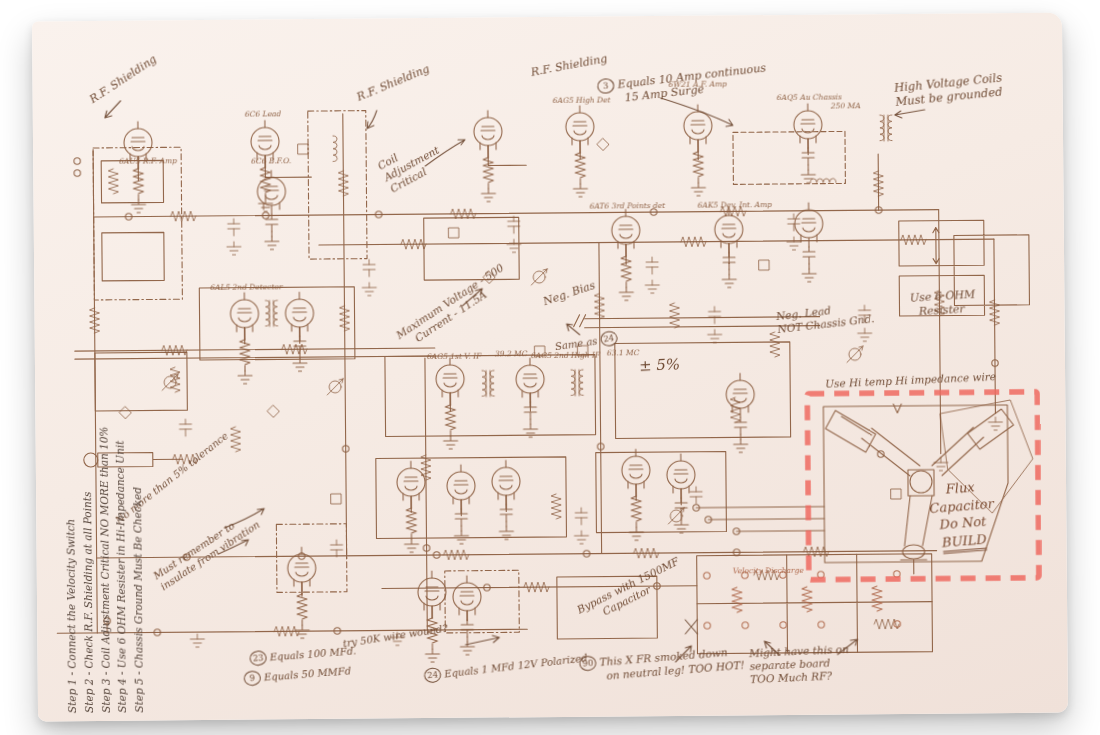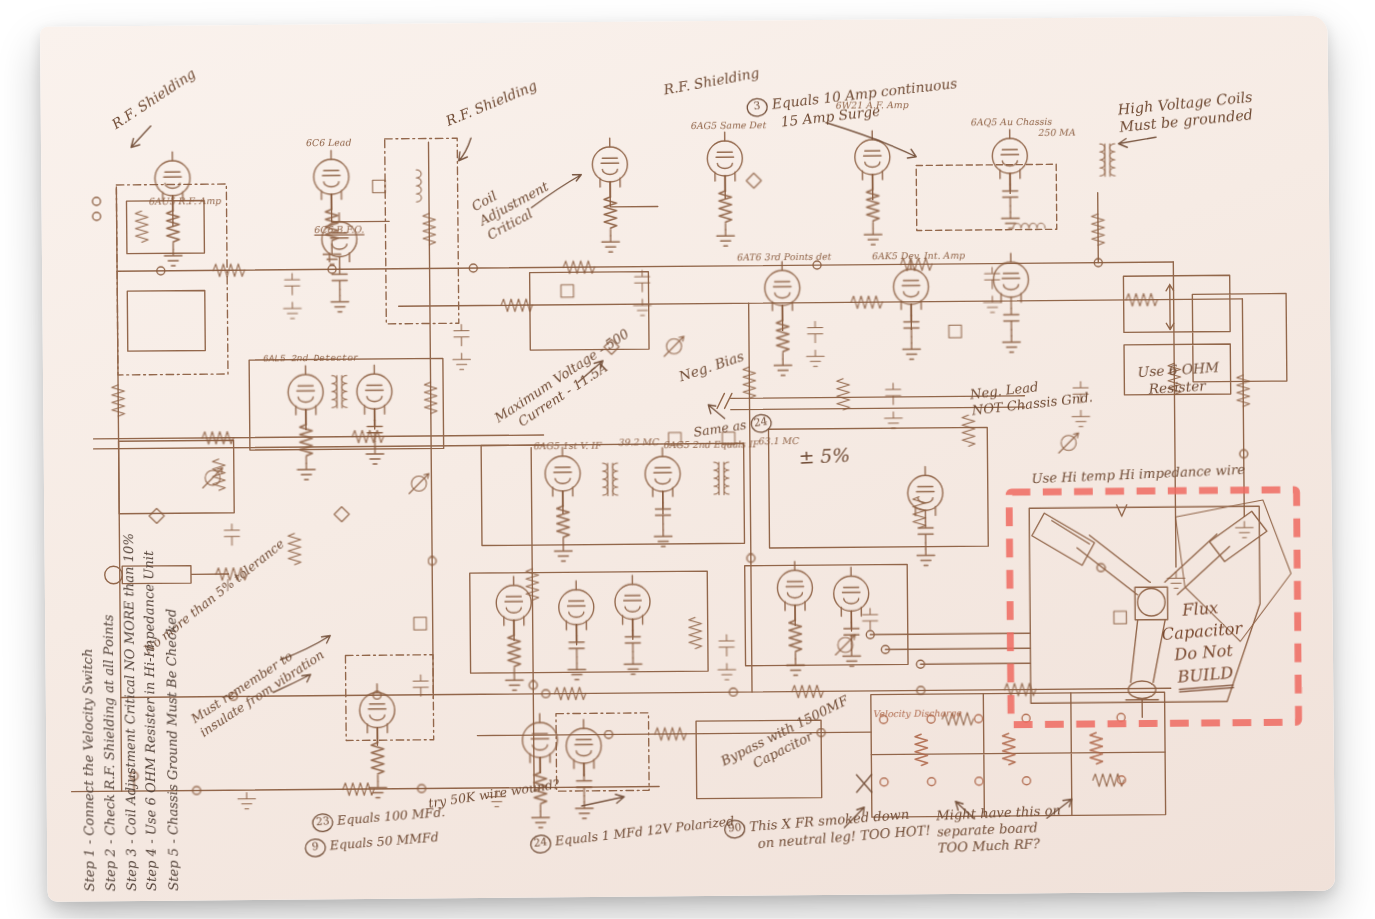--- a/index.html
+++ b/index.html
@@ -373,28 +373,28 @@
     <span class="circ">90</span> <span>This X FR smoked down</span>
     <span class="ind">on neutral leg! TOO HOT!</span>
   </div>
 
   <div class="hw" style="left:712px;top:630px;transform:rotate(-2deg);font-size:10.5px;">
     <span>Might have this on</span><br><span>separate board</span><br><span>TOO Much RF?</span>
   </div>
 
   <div class="tl" style="left:86px;top:89px;margin-top:48px;"><span>6AU5 R.F. Amp</span></div>
   <div class="tl" style="left:212px;top:91px;"><span>6C6 Lead</span></div>
-  <div class="tl" style="left:218px;top:161px;text-decoration:underline;"><span>6C6 B.F.O.</span></div>
-  <div class="tl" style="left:520px;top:80px;"><span>6AG5 Same Det</span></div>
+  <div class="tl" style="left:218px;top:138px;"><span>6C6 B.F.O.</span></div>
+  <div class="tl" style="left:520px;top:80px;"><span>6AG5 High Det</span></div>
   <div class="tl" style="left:636px;top:65px;"><span>6W21 A.F. Amp</span></div>
   <div class="tl" style="left:744px;top:79px;"><span>6AQ5 Au Chassis</span></div>
   <div class="tl" style="left:798px;top:88px;"><span>250 MA</span></div>
   <div class="tl" style="left:556px;top:186px;"><span>6AT6 3rd Points det</span></div>
   <div class="tl" style="left:664px;top:186px;"><span>6AK5 Dev. Int. Amp</span></div>
   <div class="tl" style="left:392px;top:335px;"><span>6AG5 1st V. IF</span></div>
   <div class="tl" style="left:460px;top:333px;"><span>39.2 MC</span></div>
-  <div class="tl" style="left:496px;top:335px;"><span>6AG5 2nd Equals IF</span></div>
+  <div class="tl" style="left:496px;top:335px;"><span>6AG5 2nd High IF</span></div>
   <div class="tl" style="left:572px;top:333px;"><span>63.1 MC</span></div>
-  <div class="tl" style="left:176px;top:264px;font-family:Liberation Mono, monospace;"><span>6AL5 2nd Detector</span></div>
-  <div class="tl" style="left:662px;top:552px;color:#b06a4d;"><span>Velocity Discharge</span></div>
+  <div class="tl" style="left:176px;top:264px;"><span>6AL5 2nd Detector</span></div>
+  <div class="tl" style="left:696px;top:552px;color:#b06a4d;"><span>Velocity Discharge</span></div>
 
  </div>
 </div>
 
 </body></html>

